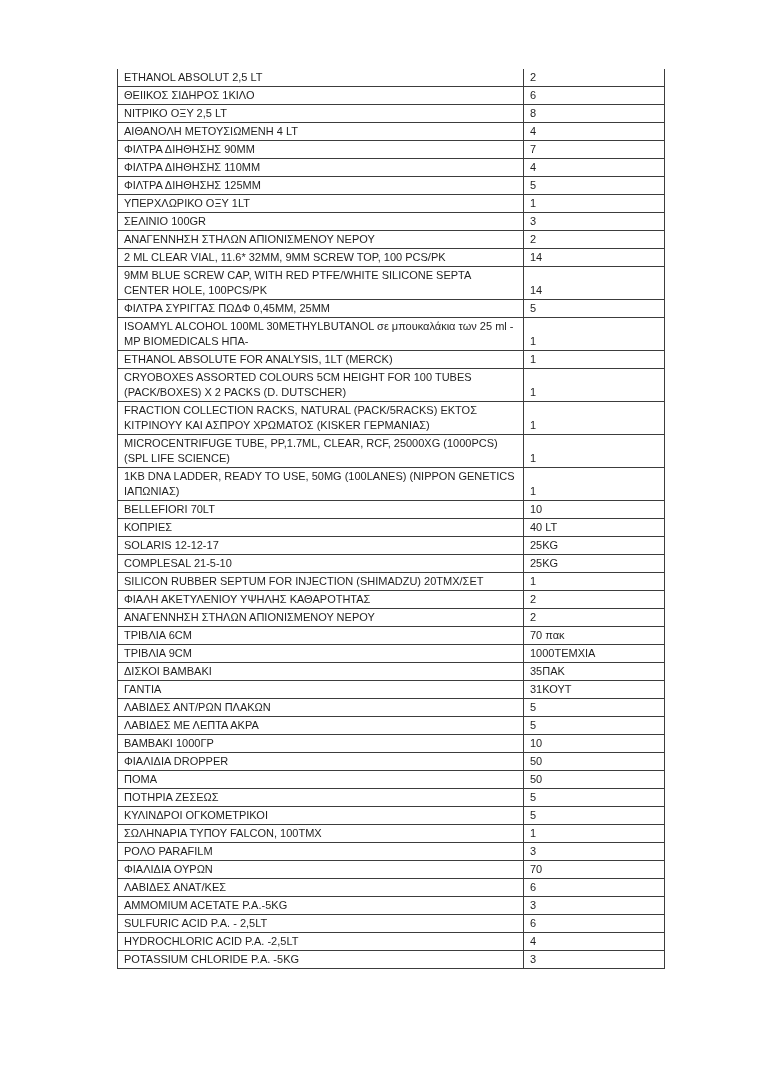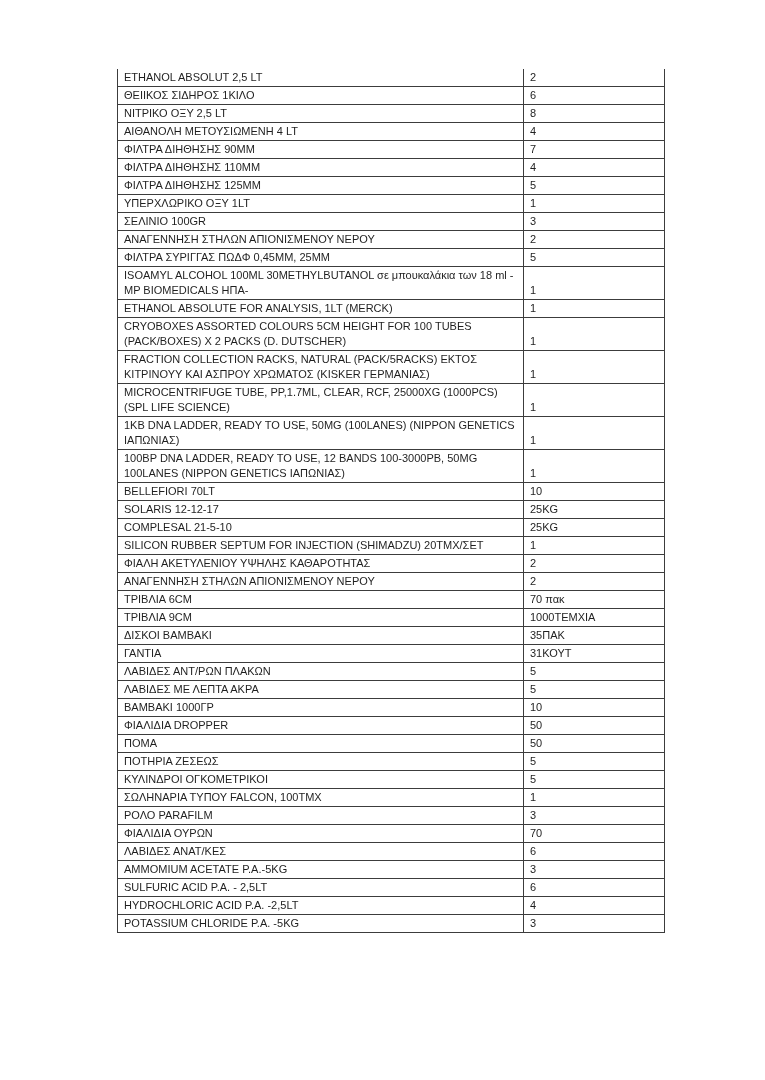--- a/index.html
+++ b/index.html
@@ -85,54 +85,62 @@
         </tr>
         <tr>
           <td class="desc">ΣΕΛΙΝΙΟ 100GR</td>
           <td class="qty">3</td>
         </tr>
         <tr>
           <td class="desc">ΑΝΑΓΕΝΝΗΣΗ ΣΤΗΛΩΝ ΑΠΙΟΝΙΣΜΕΝΟΥ ΝΕΡΟΥ</td>
           <td class="qty">2</td>
         </tr>
         <tr>
+          <td class="desc">2 ML CLEAR VIAL, 11.6* 32MM, 9MM SCREW TOP, 100 PCS/PK</td>
+          <td class="qty">14</td>
+        </tr>
+        <tr>
+          <td class="desc">9MM BLUE SCREW CAP, WITH RED PTFE/WHITE SILICONE SEPTA CENTER HOLE, 100PCS/PK</td>
+          <td class="qty">14</td>
+        </tr>
+        <tr>
           <td class="desc">ΦΙΛΤΡΑ ΣΥΡΙΓΓΑΣ ΠΩΔΦ 0,45ΜΜ, 25ΜΜ</td>
           <td class="qty">5</td>
         </tr>
         <tr>
-          <td class="desc">ISOAMYL ALCOHOL 100ML 30METHYLBUTANOL σε μπουκαλάκια των 18 ml - MP BIOMEDICALS ΗΠΑ-</td>
+          <td class="desc">ISOAMYL ALCOHOL 100ML 30METHYLBUTANOL σε μπουκαλάκια των 25 ml - MP BIOMEDICALS ΗΠΑ-</td>
           <td class="qty">1</td>
         </tr>
         <tr>
           <td class="desc">ETHANOL ABSOLUTE FOR ANALYSIS, 1LT (MERCK)</td>
           <td class="qty">1</td>
         </tr>
         <tr>
           <td class="desc">CRYOBOXES ASSORTED COLOURS 5CM HEIGHT FOR 100 TUBES (PACK/BOXES) X 2 PACKS (D. DUTSCHER)</td>
           <td class="qty">1</td>
         </tr>
         <tr>
           <td class="desc">FRACTION COLLECTION RACKS, NATURAL (PACK/5RACKS) ΕΚΤΟΣ ΚΙΤΡΙΝΟΥΥ ΚΑΙ ΑΣΠΡΟΥ ΧΡΩΜΑΤΟΣ (KISKER ΓΕΡΜΑΝΙΑΣ)</td>
           <td class="qty">1</td>
         </tr>
         <tr>
           <td class="desc">MICROCENTRIFUGE TUBE, PP,1.7ML, CLEAR, RCF, 25000XG (1000PCS) (SPL LIFE SCIENCE)</td>
           <td class="qty">1</td>
         </tr>
         <tr>
           <td class="desc">1KB DNA LADDER, READY TO USE, 50MG (100LANES) (NIPPON GENETICS ΙΑΠΩΝΙΑΣ)</td>
-          <td class="qty">1</td>
-        </tr>
-        <tr>
-          <td class="desc">100BP DNA LADDER, READY TO USE, 12 BANDS 100-3000PB, 50MG 100LANES (NIPPON GENETICS ΙΑΠΩΝΙΑΣ)</td>
           <td class="qty">1</td>
         </tr>
         <tr>
           <td class="desc">BELLEFIORI 70LT</td>
           <td class="qty">10</td>
+        </tr>
+        <tr>
+          <td class="desc">ΚΟΠΡΙΕΣ</td>
+          <td class="qty">40 LT</td>
         </tr>
         <tr>
           <td class="desc">SOLARIS 12-12-17</td>
           <td class="qty">25KG</td>
         </tr>
         <tr>
           <td class="desc">COMPLESAL 21-5-10</td>
           <td class="qty">25KG</td>
         </tr>
         <tr>

